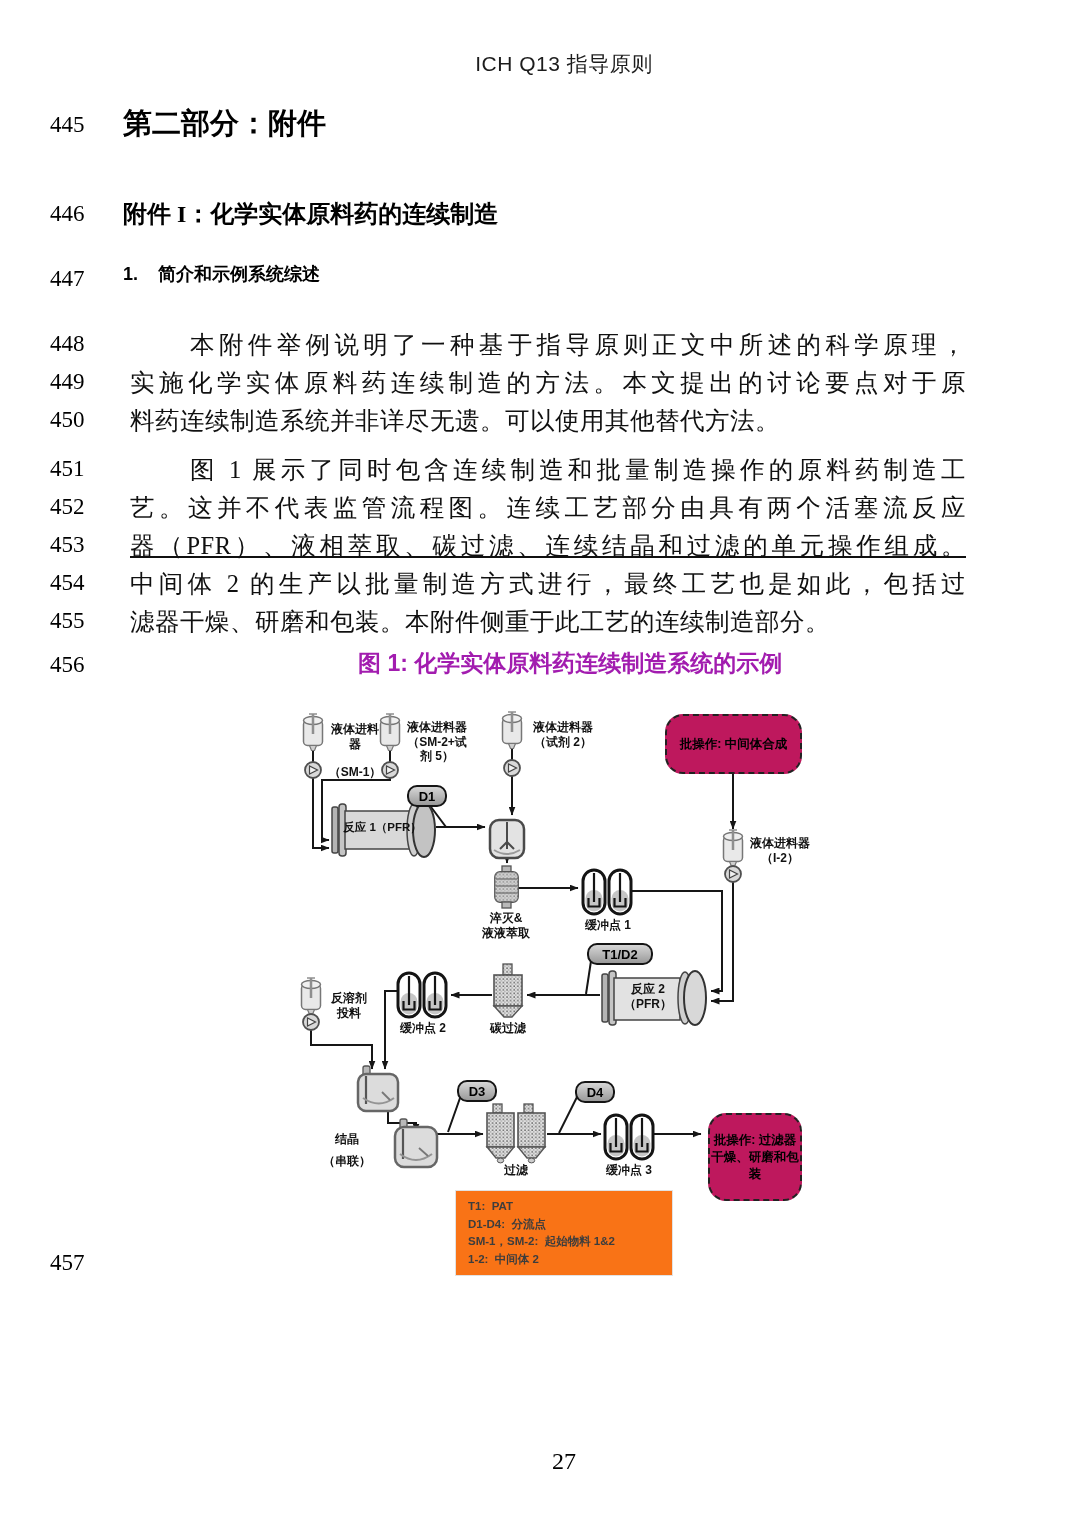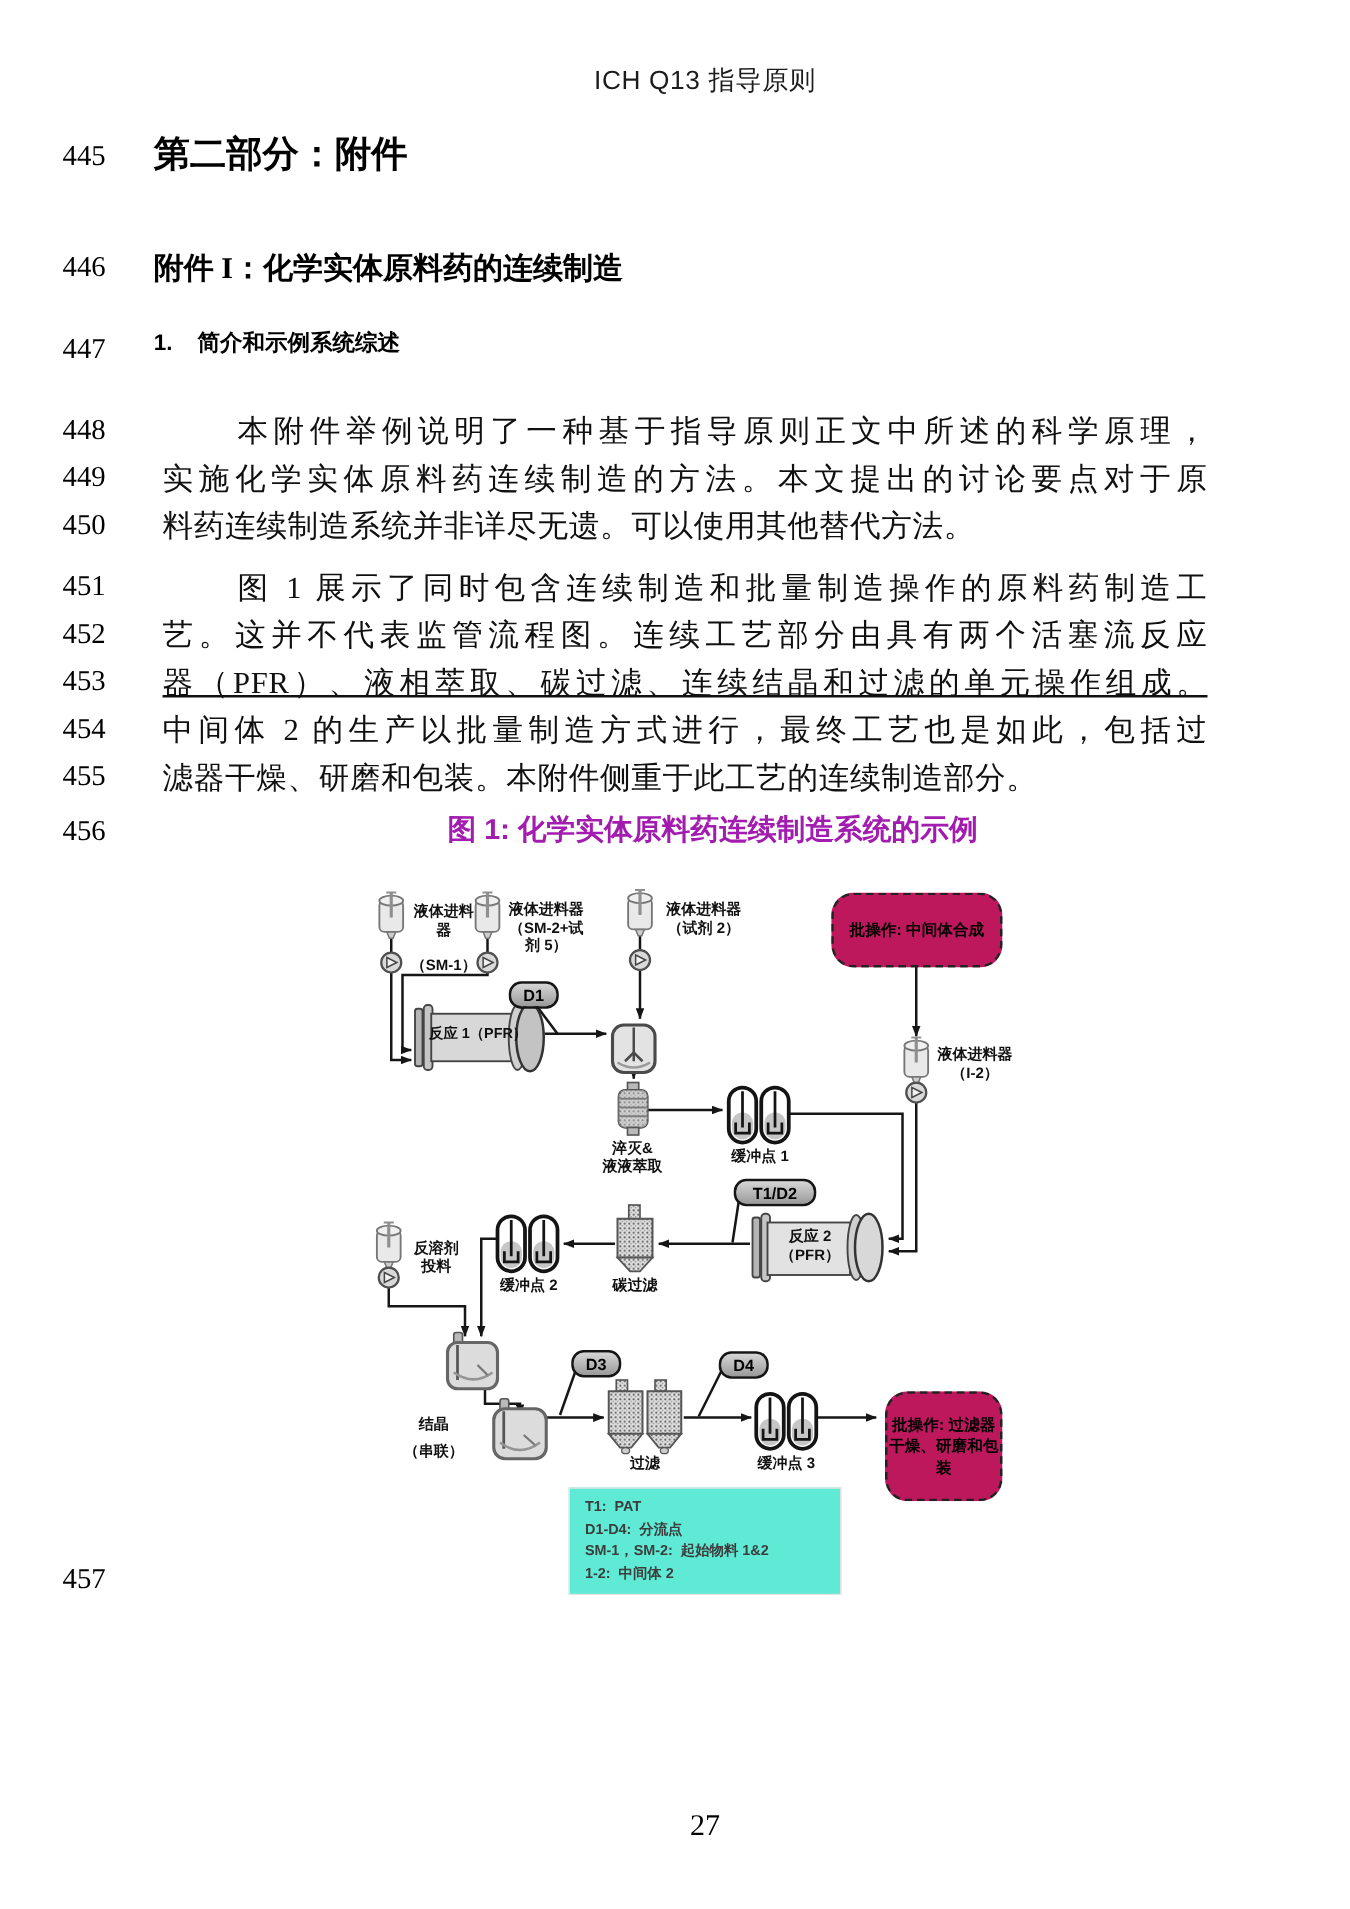--- a/index.html
+++ b/index.html
@@ -25,21 +25,21 @@
           font-size:12px;line-height:14.5px;color:#111;text-align:center;}
   .dlabel .dl{white-space:nowrap;}
   .badge{position:absolute;display:flex;align-items:center;justify-content:center;
          border:2px solid #151515;border-radius:10px;
          background:linear-gradient(180deg,#d6d6d6,#9a9a9a);
          font-family:"Liberation Sans",sans-serif;font-weight:bold;font-size:13px;color:#000;}
   .batchbox{position:absolute;display:flex;flex-direction:column;align-items:center;
             justify-content:center;border:2.5px dashed #222;border-radius:18px;
             background:#be185d;font-family:"Liberation Sans",sans-serif;font-weight:bold;
             font-size:12.5px;line-height:17px;color:#000;text-align:center;}
-  .legend{position:absolute;background:#5eead4;border:1px solid #e2e2e2;
+  .legend{position:absolute;background:#f97316;border:1px solid #e2e2e2;
           padding:7px 4px 7px 12px;font-family:"Liberation Sans",sans-serif;
           font-size:11.5px;font-weight:600;line-height:17.5px;color:#3d3d3d;}
   .legend .row{white-space:pre;}
 </style>
 </head>
 <body>
 
 <div class="page">
 
   <div class="abs hdr" style="top:50px;">ICH Q13 指导原则</div>

